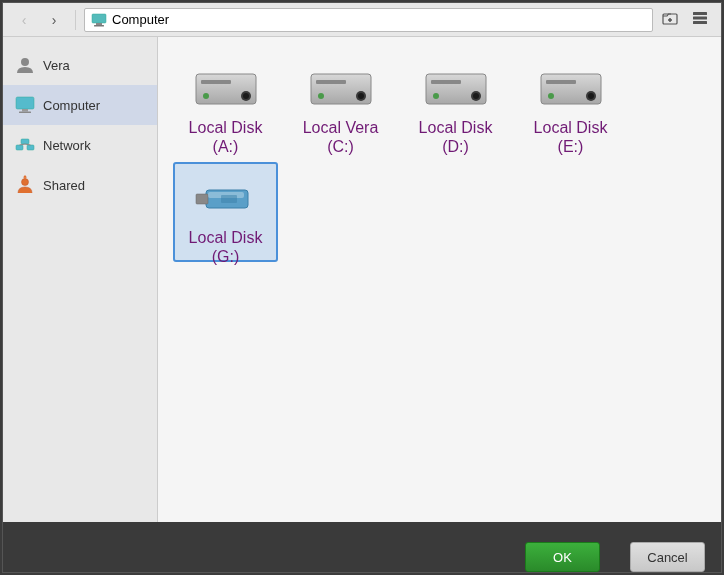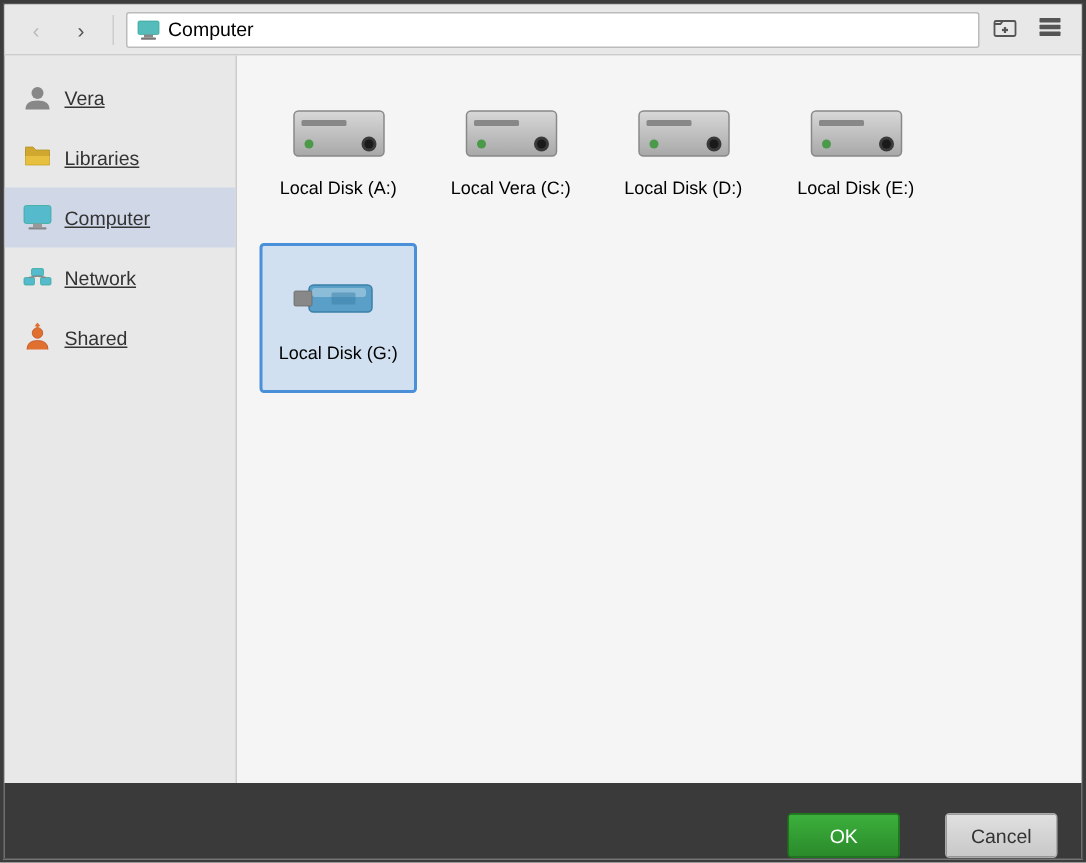--- a/index.html
+++ b/index.html
@@ -96,21 +96,20 @@
       flex-direction: column;
     }
 
     .sidebar-item {
       display: flex;
       align-items: center;
       padding: 10px 12px;
       cursor: pointer;
       gap: 8px;
       color: #333;
-      text-decoration: underline;
     }
     .sidebar-item.active { background: #d0d8e8; }
 
     .sidebar-icon {
       width: 20px; height: 20px; flex-shrink: 0; display: flex; align-items: center; justify-content: center;
     }
 
     .file-area {
       flex: 1;
       background: #f5f5f5;
@@ -137,22 +136,22 @@
     }
     .file-item.selected { background: #d0e0f0; border-color: #4a90d9; }
 
     .disk-icon {
       width: 70px;
       height: 50px;
       position: relative;
     }
 
     .file-label {
-      font-size: 12px;
-      color: #000000;
+      font-size: 16px;
+      color: #701a75;
       text-align: center;
       line-height: 1.2;
     }
 
     .footer {
       height: 50px;
       background: #3a3a3a;
       display: flex;
       align-items: flex-end;
       justify-content: flex-end;
@@ -238,29 +237,20 @@
       <div class="sidebar-item">
         <div class="sidebar-icon">
           <svg width="20" height="20" viewBox="0 0 20 20">
             <circle cx="10" cy="7" r="4" fill="#888"></circle>
             <path d="M2 18 Q2 12 10 12 Q18 12 18 18" fill="#888"></path>
           </svg>
         </div>
         <span>Vera</span>
       </div>
 
-      <div class="sidebar-item">
-        <div class="sidebar-icon">
-          <svg width="20" height="18" viewBox="0 0 20 18">
-            <path d="M2 14 L2 4 L8 4 L10 6 L18 6 L18 14 Z" fill="#e8c040" stroke="#c8a020" stroke-width="0.5"></path>
-            <path d="M2 8 L2 2 L7 2 L9 4 L18 4 L18 8" fill="#d0a830" stroke="#b09020" stroke-width="0.5"></path>
-          </svg>
-        </div>
-        <span>Libraries</span>
-      </div>
 
       <div class="sidebar-item active">
         <div class="sidebar-icon">
           <svg width="20" height="18" viewBox="0 0 20 18">
             <rect x="1" y="1" width="18" height="12" rx="1.5" fill="#5bc" stroke="#3a9" stroke-width="0.5"></rect>
             <rect x="7" y="13" width="6" height="2.5" fill="#999"></rect>
             <rect x="4" y="15.5" width="12" height="1.5" rx="0.5" fill="#888"></rect>
           </svg>
         </div>
         <span>Computer</span>

